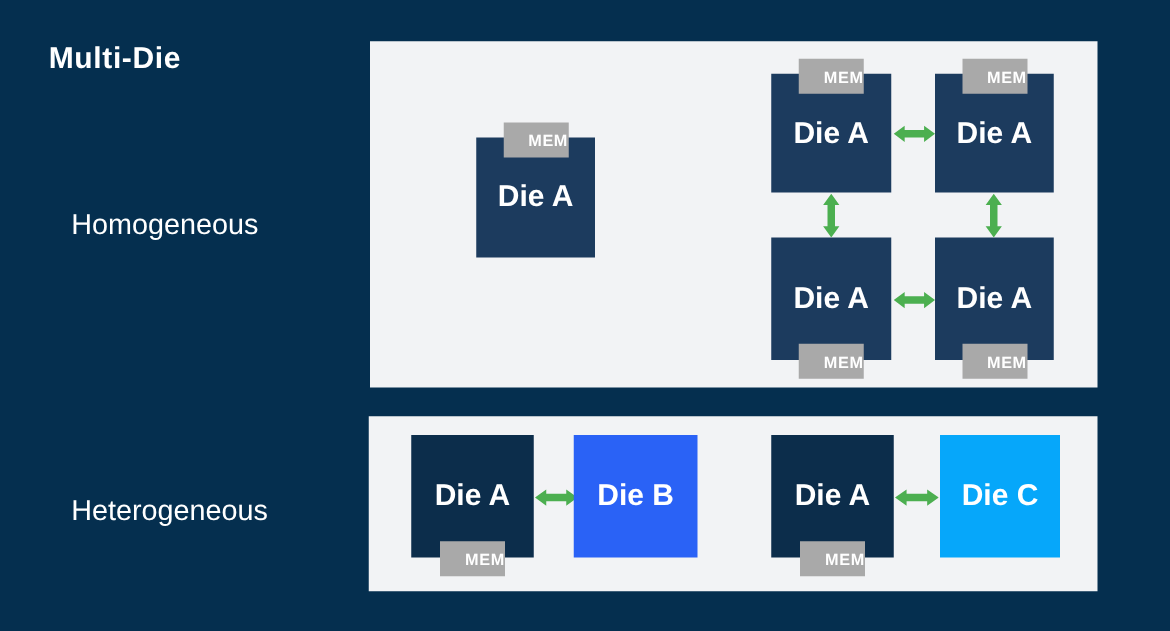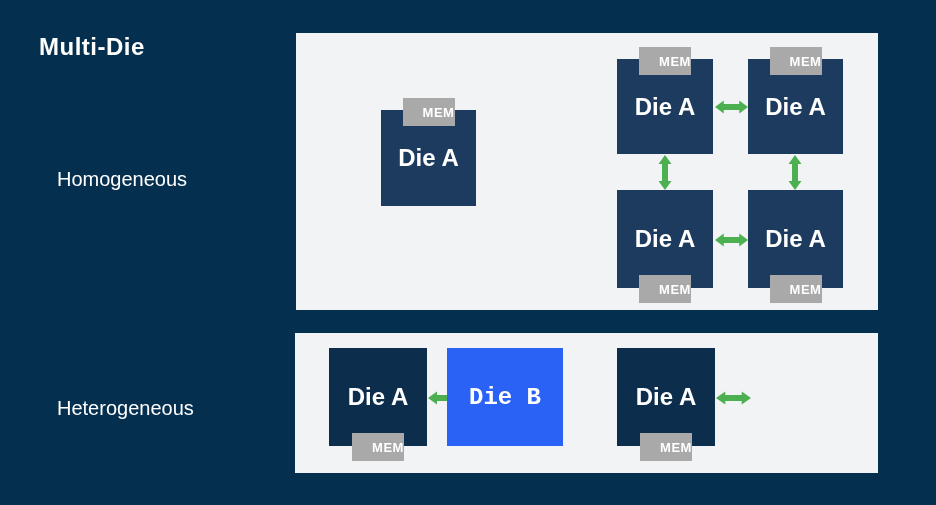--- a/index.html
+++ b/index.html
@@ -22,21 +22,21 @@
     color:var(--text);
   }
   .abs{position:absolute;}
   .page-title{
     left:39px;top:26px;
     font-size:24px;font-weight:bold;line-height:41px;
     letter-spacing:0.5px;
   }
   .row-label{
     left:57px;
-    font-size:20px;font-weight:normal;line-height:36px;
+    font-size:23px;font-weight:normal;line-height:36px;
   }
   .row-label.r1{top:161px;}
   .row-label.r2{top:361px;margin-top:29px;}
   .panel{
     background:var(--panel);
   }
   .panel1{left:296px;top:33px;width:582px;height:277px;}
   .panel2{left:295px;top:333px;width:583px;height:140px;}
   .die{
     position:absolute;
@@ -129,26 +129,29 @@
 
   <div class="die darker" style="left:34px;top:15px;width:98px;height:98px;">
     <span class="mem-tag mem-bottom">MEM</span>
     <span>Die A</span>
   </div>
   <div class="arrow" style="left:133px;top:58px;width:34px;height:14px;">
     <svg viewBox="0 0 34 14" preserveAspectRatio="none">
         <polygon points="0,7 9,0.5 9,4 25,4 25,0.5 34,7 25,13.5 25,10 9,10 9,13.5"></polygon>
       </svg>
   </div>
-  <div class="die blue" style="left:152px;top:15px;width:116px;height:98px;font-family:Liberation Mono, monospace;">
+  <div class="die blue" style="left:164px;top:15px;width:99px;height:98px;">
     <span>Die B</span>
   </div>
 
   <div class="die darker" style="left:322px;top:15px;width:98px;height:98px;">
     <span class="mem-tag mem-bottom">MEM</span>
     <span>Die A</span>
   </div>
   <div class="arrow" style="left:421px;top:58px;width:35px;height:14px;">
     <svg viewBox="0 0 34 14" preserveAspectRatio="none">
         <polygon points="0,7 9,0.5 9,4 25,4 25,0.5 34,7 25,13.5 25,10 9,10 9,13.5"></polygon>
       </svg>
   </div>
+  <div class="die cyan" style="left:457px;top:15px;width:96px;height:98px;">
+    <span>Die C</span>
+  </div>
 </div>
 
 </body></html>

